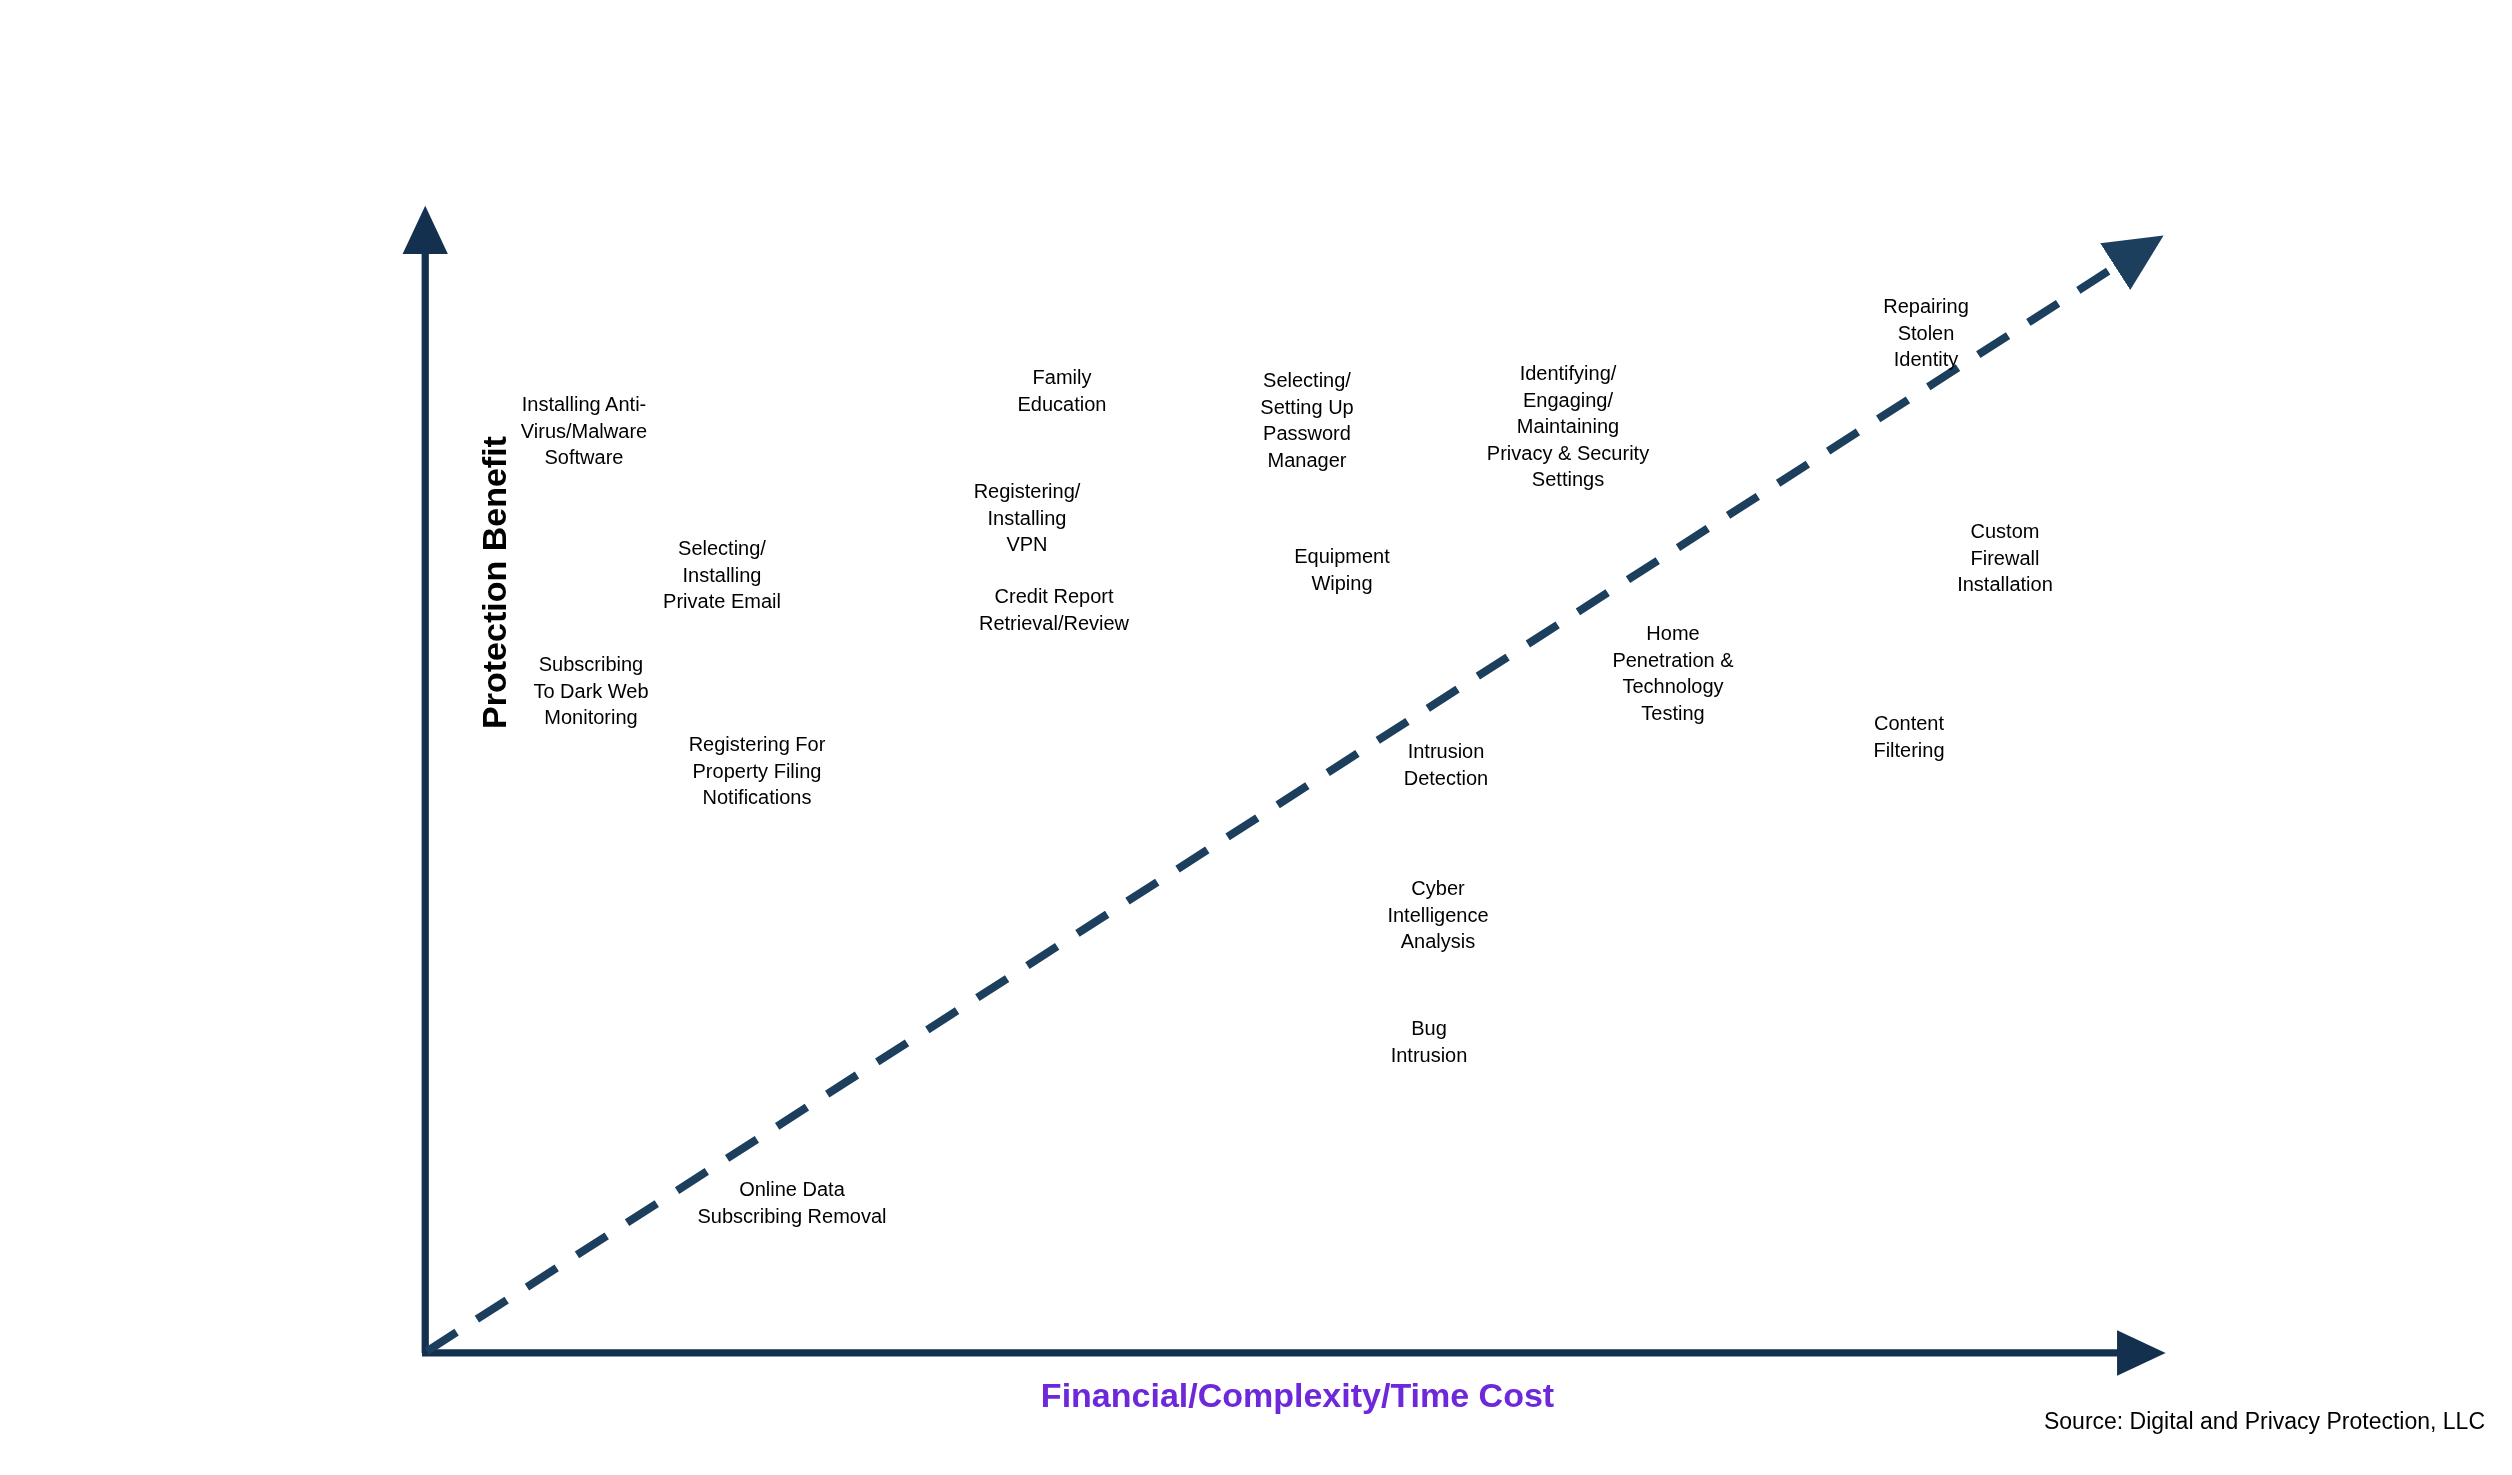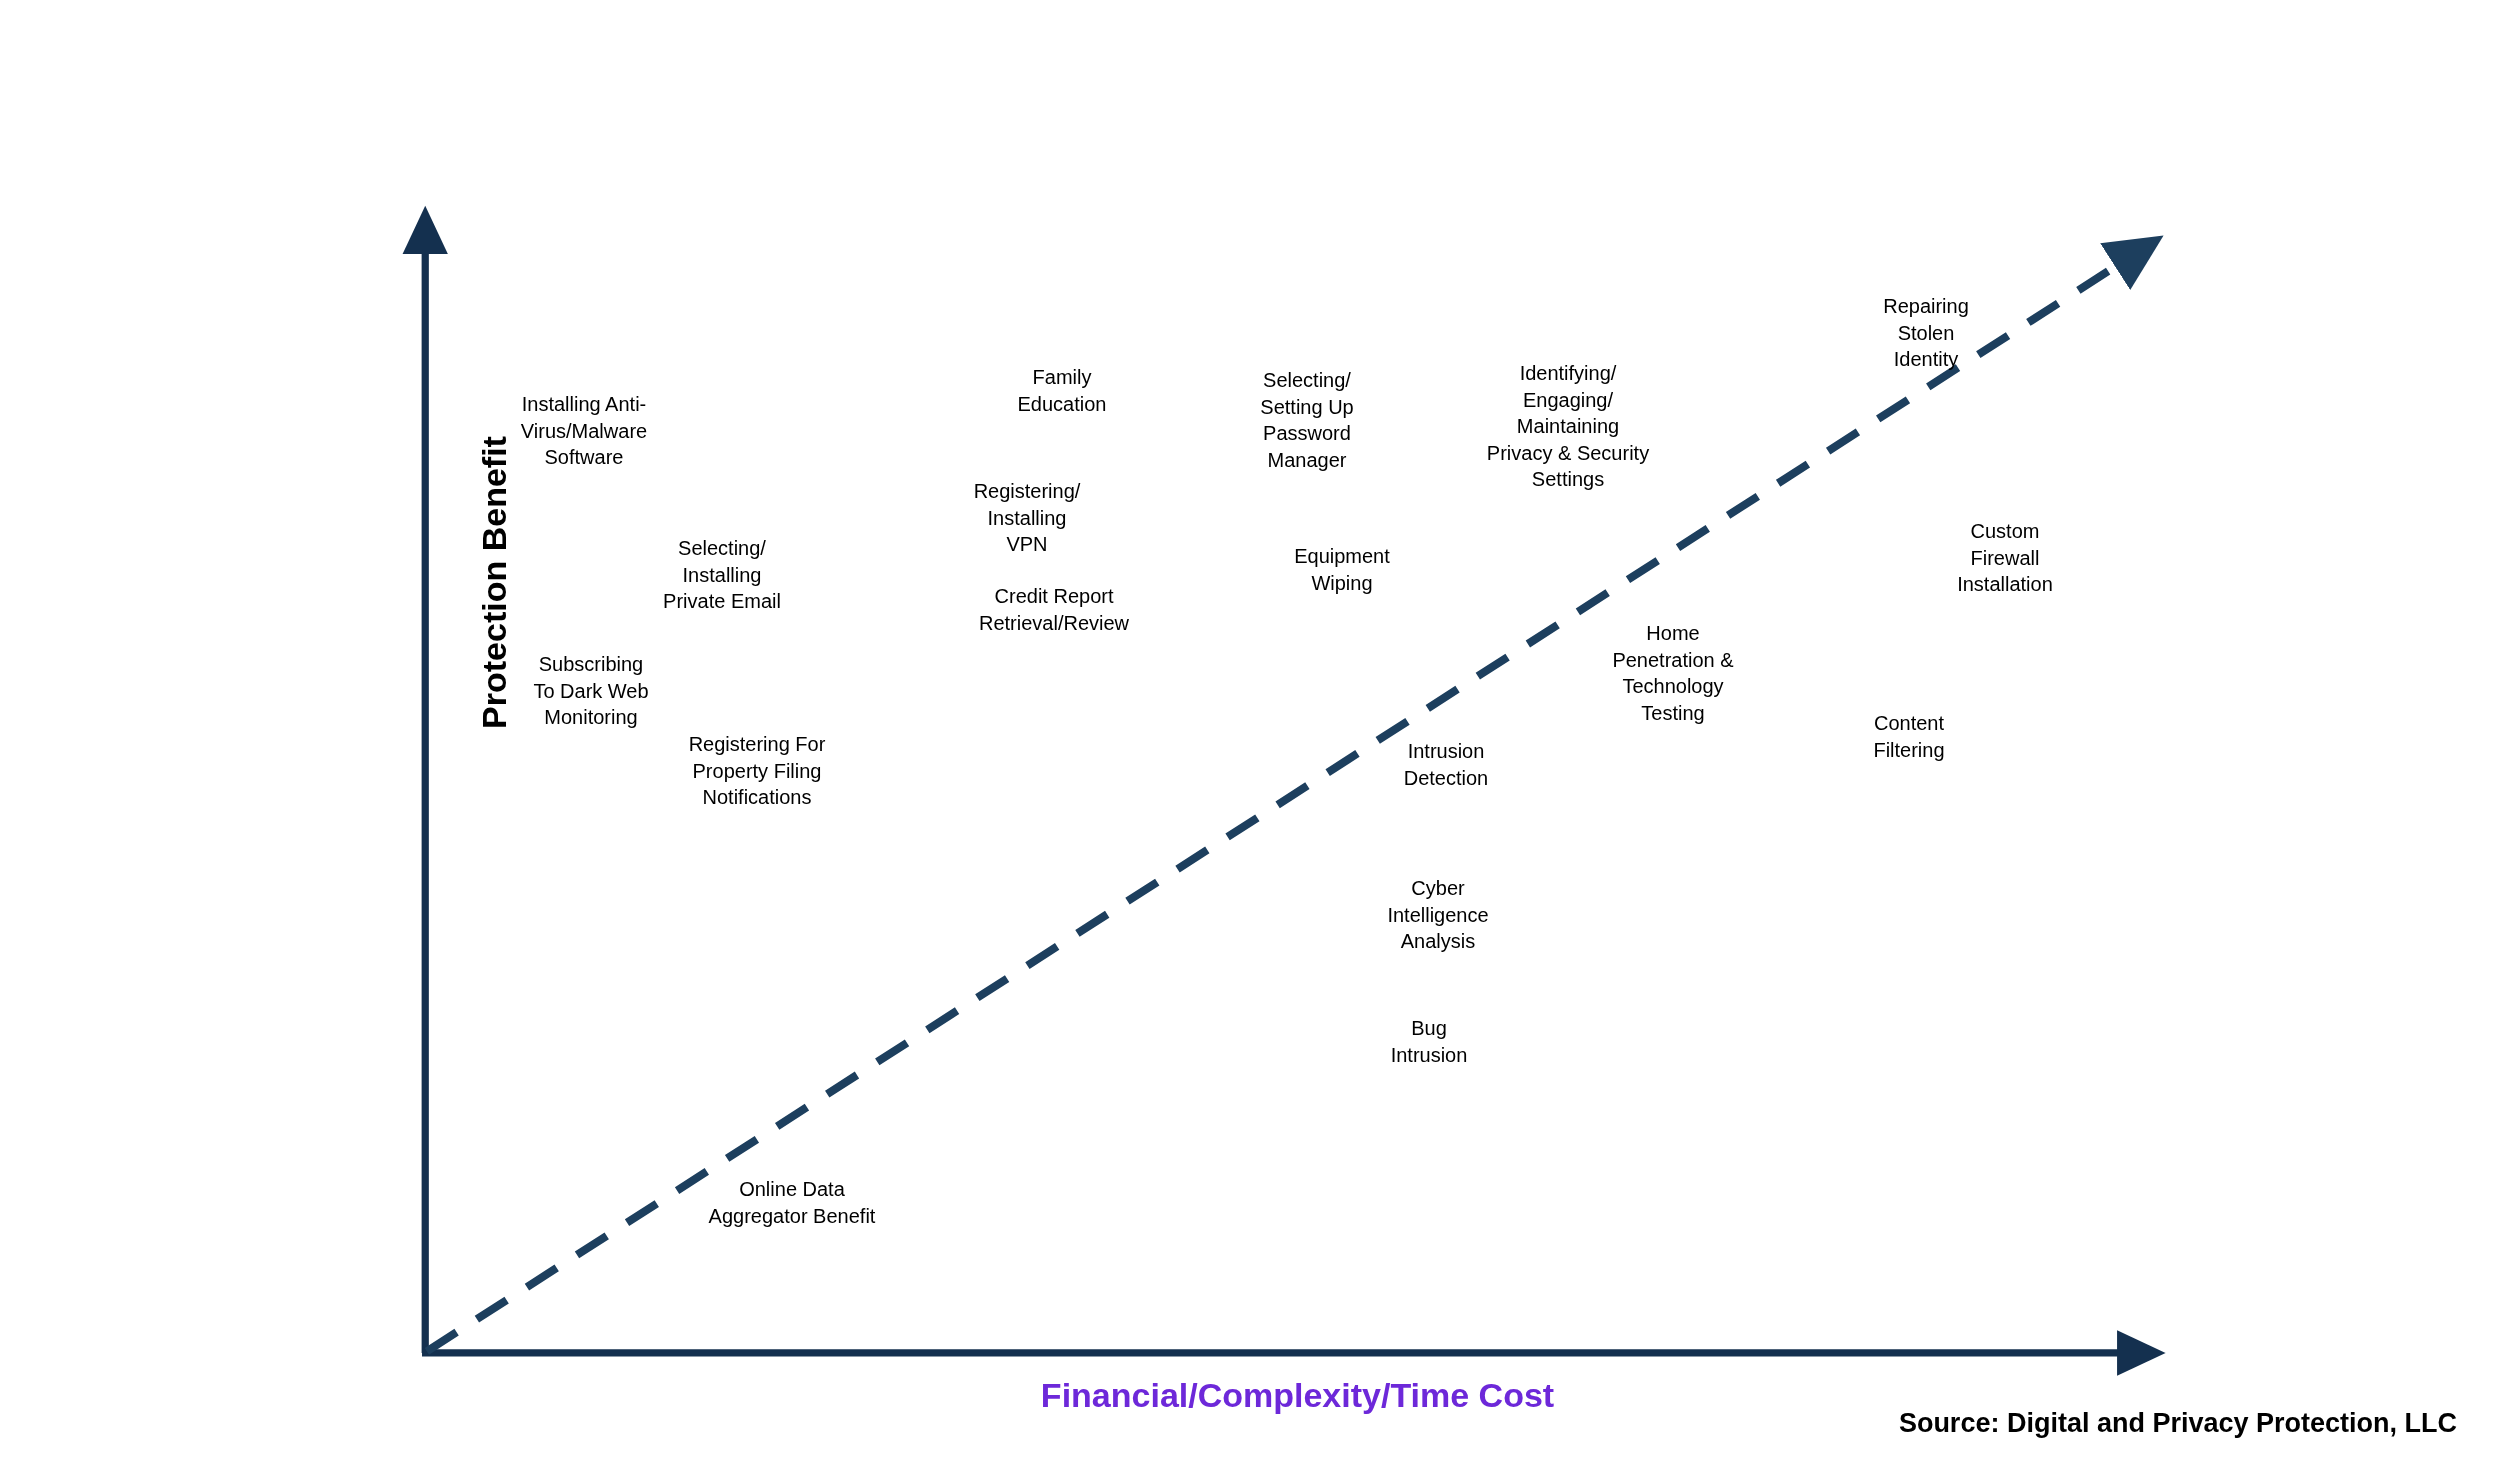--- a/index.html
+++ b/index.html
@@ -65,24 +65,24 @@
     text-align: center;
     font-size: 34px;
     font-weight: bold;
     color: #6d28d9;
     white-space: nowrap;
   }
 
   
   #source-note {
     position: absolute;
-    right: 55px;
+    right: 27px;
     top: 1408px;
-    font-size: 27px;
-    font-weight: bold;
+    font-size: 23px;
+    font-weight: normal;
     color: #000000;
     white-space: nowrap;
   }
 
   
   .item-label {
     position: absolute;
     text-align: center;
     font-size: 20px;
     line-height: 1.33;
@@ -129,21 +129,21 @@
       <div class="item-label" style="left: 722px; top: 575px;">Selecting/
 Installing
 Private Email</div>
       <div class="item-label" style="left: 591px; top: 691px;">Subscribing
 To Dark Web
 Monitoring</div>
       <div class="item-label" style="left: 757px; top: 771px;">Registering For
 Property Filing
 Notifications</div>
       <div class="item-label" style="left: 792px; top: 1203px;">Online Data
-Aggregator Benefit</div>
+Subscribing Removal</div>
       <div class="item-label" style="left: 1062px; top: 391px;">Family
 Education</div>
       <div class="item-label" style="left: 1027px; top: 518px;">Registering/
 Installing
 VPN</div>
       <div class="item-label" style="left: 1054px; top: 610px;">Credit Report
 Retrieval/Review</div>
       <div class="item-label" style="left: 1307px; top: 420px;">Selecting/
 Setting Up
 Password

